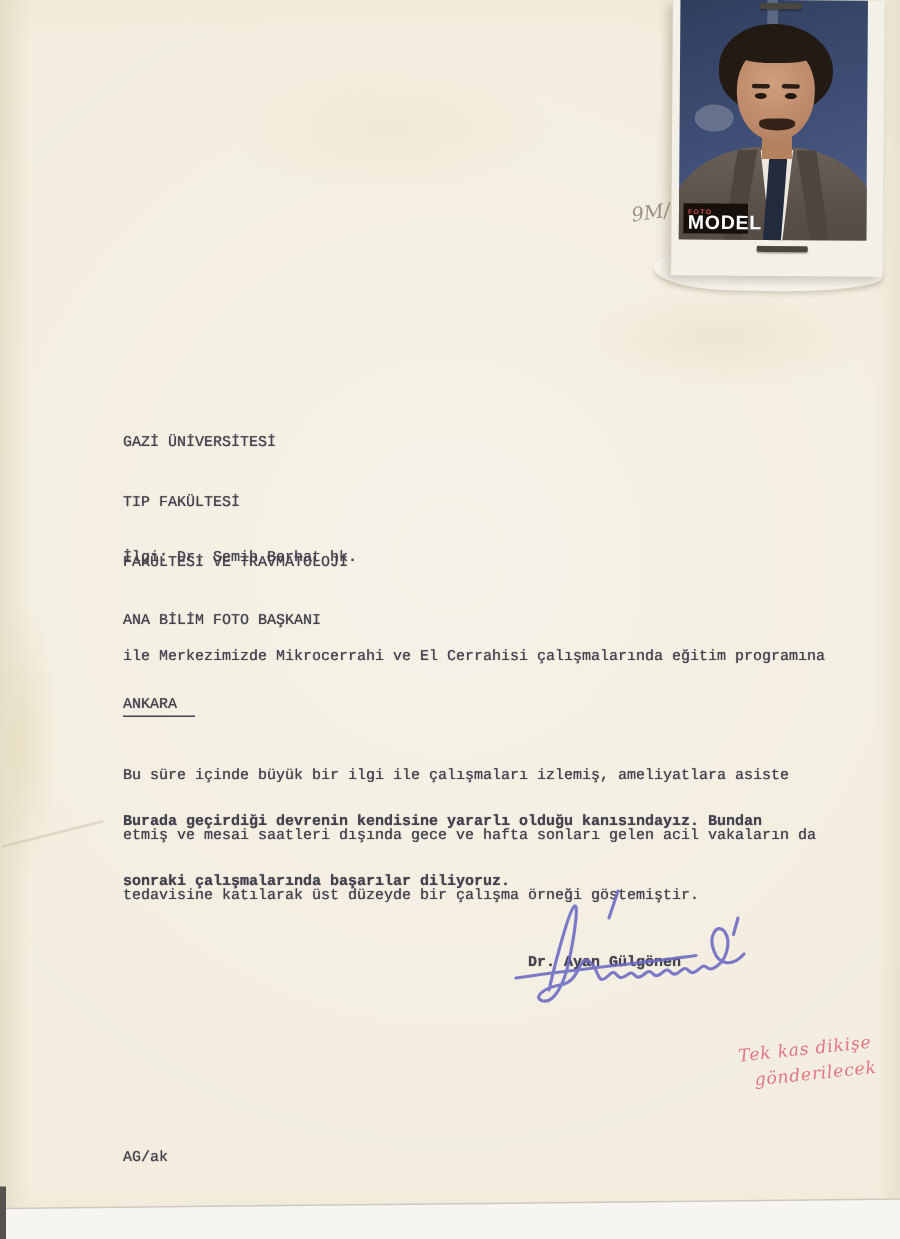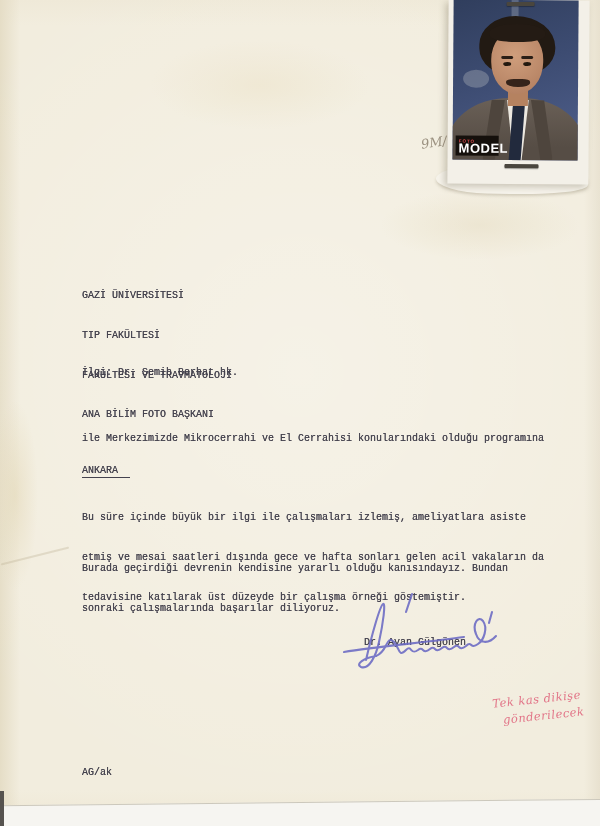--- a/index.html
+++ b/index.html
@@ -27,22 +27,22 @@
     background:#f6f5f1;border-top:1px solid #ccc8bc;transform:rotate(-0.6deg);}
   .corner-mark{position:absolute;left:0;top:791px;width:4px;height:35px;background:#56534f;}
   
   .tw{position:absolute;color:#44424e;font-size:10px;line-height:13.2px;white-space:pre;
       text-shadow:0 0 .6px rgba(62,60,72,.85);}
   .letterhead{left:82px;top:263px;}
   .city{display:inline-block;border-bottom:1.3px solid #44424e;padding-right:12px;margin-top:16px;}
   .subject{left:82px;top:366px;}
   .para1{left:82px;top:406px;}
   .para2{left:82px;top:485px;}
-  .para3{left:82px;top:536px;}
-  .typedname{left:364px;top:636px;}
+  .para3{left:82px;top:516px;font-weight:bold;}
+  .typedname{left:352px;top:636px;font-weight:bold;}
   .initials{left:82px;top:766px;}
   
   .torn{position:absolute;left:436px;top:166px;width:152px;height:28px;background:#f7f4ec;
     border-radius:45% 55% 60% 40%/60% 55% 45% 60%;transform:rotate(1.2deg);
     box-shadow:0 2px 3px rgba(120,108,80,.25);z-index:1;}
   .photo{position:absolute;left:448px;top:0px;width:141px;height:184px;background:#f3f0e8;
     transform:rotate(.4deg);box-shadow:-3px 3px 7px rgba(95,85,60,.3);z-index:2;}
   .photo-inner{position:absolute;left:5px;top:0;width:125px;height:160px;overflow:hidden;
     background:linear-gradient(160deg,#303e5d 0%,#3d4c72 45%,#50608d 100%);}
   .streak{position:absolute;left:58px;top:0;width:7px;height:160px;background:rgba(240,240,235,.22);}
@@ -136,21 +136,21 @@
     <div>GAZİ ÜNİVERSİTESİ</div>
     <div>TIP FAKÜLTESİ</div>
     <div>FAKÜLTESİ VE TRAVMATOLOJİ</div>
     <div>ANA BİLİM FOTO BAŞKANI</div>
     <div><span class="city">ANKARA</span></div>
   </div>
 
   <div class="tw subject">İlgi: Dr. Semih Berhat hk.</div>
 
   <div class="tw para1">
-    <div>ile Merkezimizde Mikrocerrahi ve El Cerrahisi konularındaki olduğu programına</div>
+    <div>ile Merkezimizde Mikrocerrahi ve El Cerrahisi çalışmalarında eğitim programına</div>
   </div>
   <div class="tw para2">
     <div>Bu süre içinde büyük bir ilgi ile çalışmaları izlemiş, ameliyatlara asiste</div>
     <div>etmiş ve mesai saatleri dışında gece ve hafta sonları gelen acil vakaların da</div>
     <div>tedavisine katılarak üst düzeyde bir çalışma örneği göstemiştir.</div>
   </div>
   <div class="tw para3">
     <div>Burada geçirdiği devrenin kendisine yararlı olduğu kanısındayız. Bundan</div>
     <div>sonraki çalışmalarında başarılar diliyoruz.</div>
   </div>

